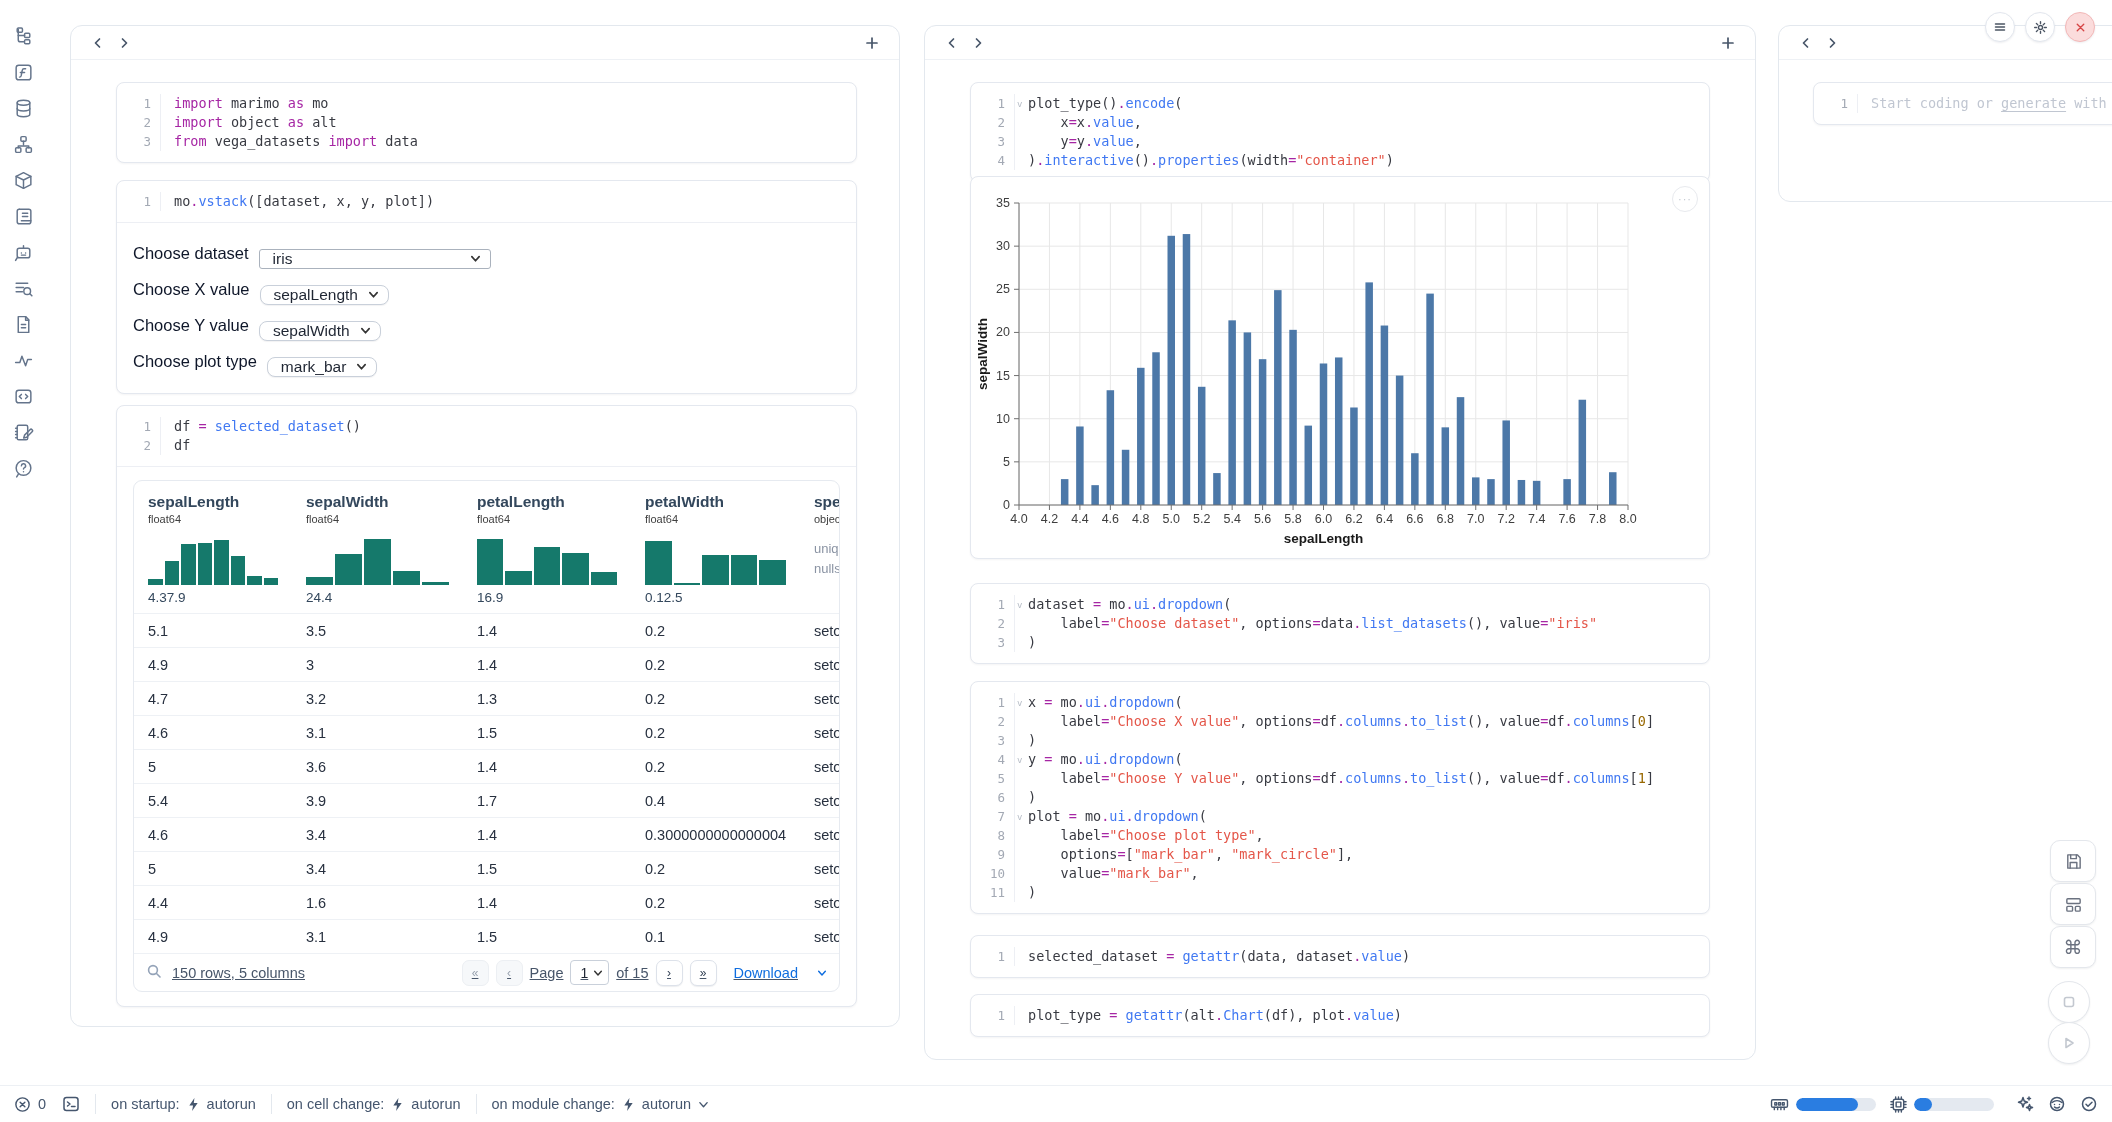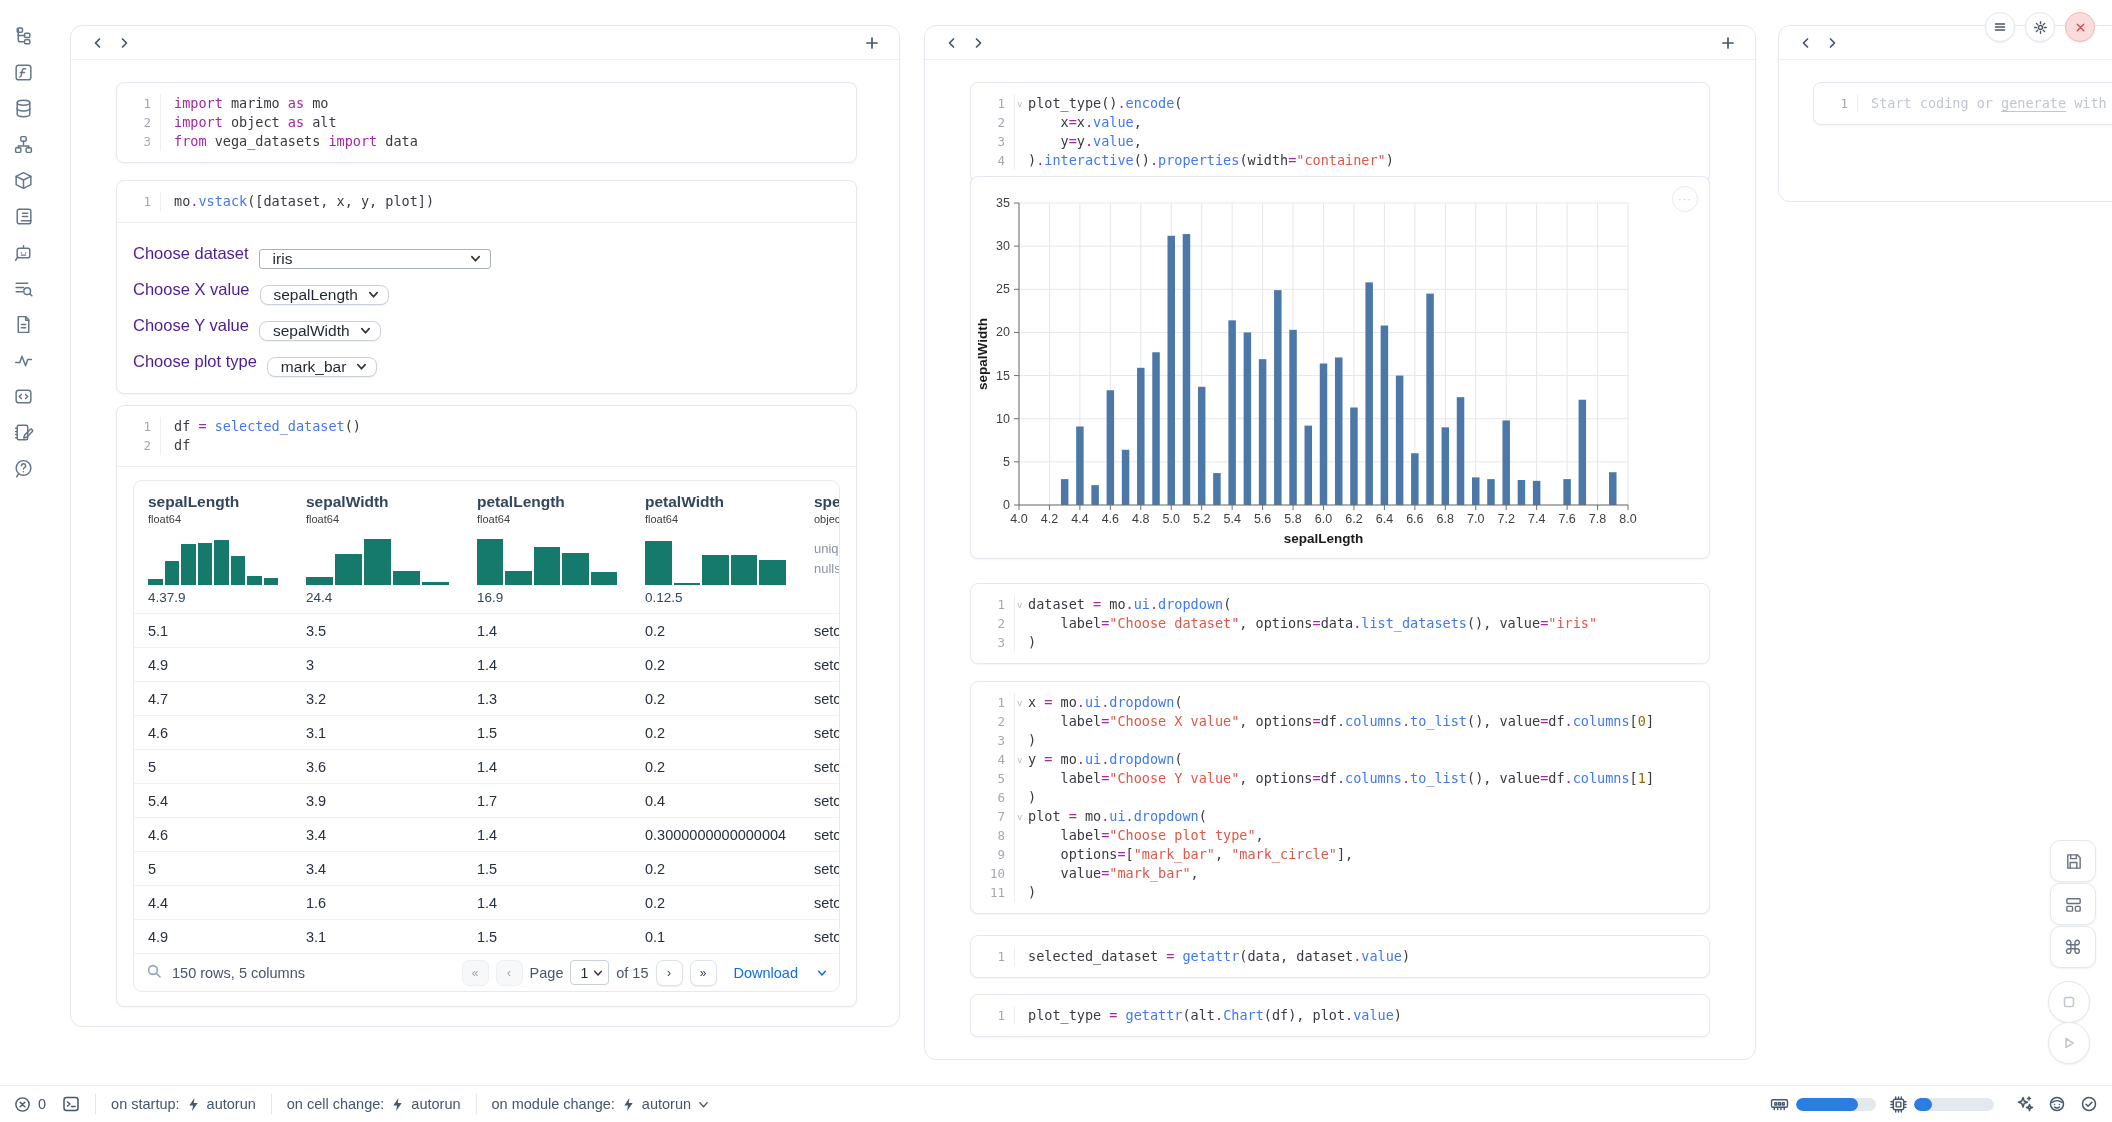--- a/index.html
+++ b/index.html
@@ -29,42 +29,42 @@
   .fold { position:absolute; right:-1px; top:1px; transform:translateX(100%); color:#b6bcc6; font-size:9px; padding-left:2px; }
   .ct { padding-left:13px; white-space:pre; color:#383a42; }
   .tk-pl { color:#383a42; } .tk-kw { color:#a626a4; } .tk-fn { color:#4078f2; }
   .tk-st { color:#e45649; } .tk-op { color:#a626a4; } .tk-nm { color:#986801; }
 
   .cell-output { border-top:1px solid #edeff4; }
 
   
   .controls { padding:12px 16px 14px 16px; }
   .ctl-row { display:flex; align-items:center; height:36px; }
-  .ctl-label { font-size:16.5px; color:#4c1d95; margin-right:10px; }
+  .ctl-label { font-size:16.5px; color:#0f172a; margin-right:10px; }
   .msel { display:inline-flex; align-items:center; justify-content:space-between; background:#fff;
           border:1px solid #c9d0da; border-radius:8px; height:20px; padding:0 9px 0 13px;
           font-size:15.5px; color:#1f2633; cursor:pointer; box-shadow:0 1px 1px rgba(30,41,59,.06);margin-top:11px; }
   .msel.native { border-radius:3px; border-color:#aab2bd; box-shadow:none; width:232px; }
   .msel .chev { margin-left:10px; }
   .msel .chev svg { stroke:#333; fill:none; stroke-width:1.8; stroke-linecap:round; stroke-linejoin:round; }
 
   
   .dftable { margin:13px 16px 14px 16px; border:1px solid #e6eaf0; border-radius:9px; overflow:hidden; }
   .df-grid { display:grid; grid-template-columns:158px 171px 168px 169px 1fr; }
   .df-headrow { padding:12px 0 8px 0; }
   .df-h { padding:0 14px; overflow:hidden; }
   .df-hname { font-size:15.5px; font-weight:700; color:#33475c; white-space:nowrap; }
   .df-htype { font-size:11px; color:#404040; margin-top:2px; white-space:nowrap; }
   .hist { margin-top:12px; height:48px; display:flex; align-items:flex-end; gap:2px; }
   .hb { flex:1; background:#15796b; min-height:1px; }
   .hist-range { display:flex; font-size:13.5px; color:#33475c; margin-top:5px; }
   .df-extra { font-size:13px; color:#8a93a3; margin-top:14px; line-height:20px; white-space:nowrap; }
   .df-row { border-top:1px solid #eef1f5; }
   .df-c { height:33px; display:flex; align-items:center; padding:0 14px; font-size:14.5px; color:#27303f; white-space:nowrap; overflow:hidden; }
-  .df-foot { border-top:1px solid #eef1f5; height:38px; display:flex; align-items:center; padding:16px 12px; font-size:14.5px; color:#475569; }
+  .df-foot { border-top:1px solid #eef1f5; height:38px; display:flex; align-items:center; padding:16px 12px; font-size:14.5px; color:#475569;text-decoration:underline; }
   .df-foot svg { stroke:#94a3b8; fill:none; stroke-width:1.6; stroke-linecap:round; }
   .pagegrp { margin-left:auto; display:flex; align-items:center; gap:7px; }
   .pgbtn { width:27px; height:26px; border-radius:7px; display:flex; align-items:center; justify-content:center; font-size:12px; cursor:pointer; }
   .pgbtn.dis { background:#f6f8fa; border:1px solid #eceff3; color:#9aa3b0; }
   .pgbtn.en  { background:#fff; border:1px solid #dde2ea; color:#334155; box-shadow:0 1px 1px rgba(30,41,59,.08); }
   .page-sel { display:inline-flex; align-items:center; border:1px solid #c9d0da; border-radius:4px; height:25px; padding:0 5px 0 9px; font-size:14px; color:#1f2633; cursor:pointer; gap:5px; }
   .page-sel svg, .dl svg { stroke:#333; fill:none; stroke-width:1.7; stroke-linecap:round; stroke-linejoin:round; }
   .dl { color:#0e6ddf; display:flex; align-items:center; gap:19px; margin-left:10px; cursor:pointer; }
   .dl svg { stroke:#0e6ddf; }
 

